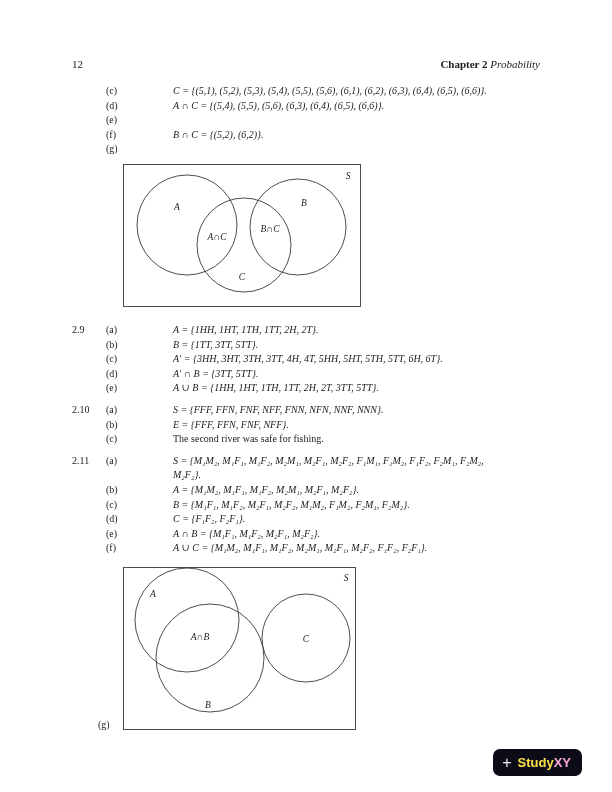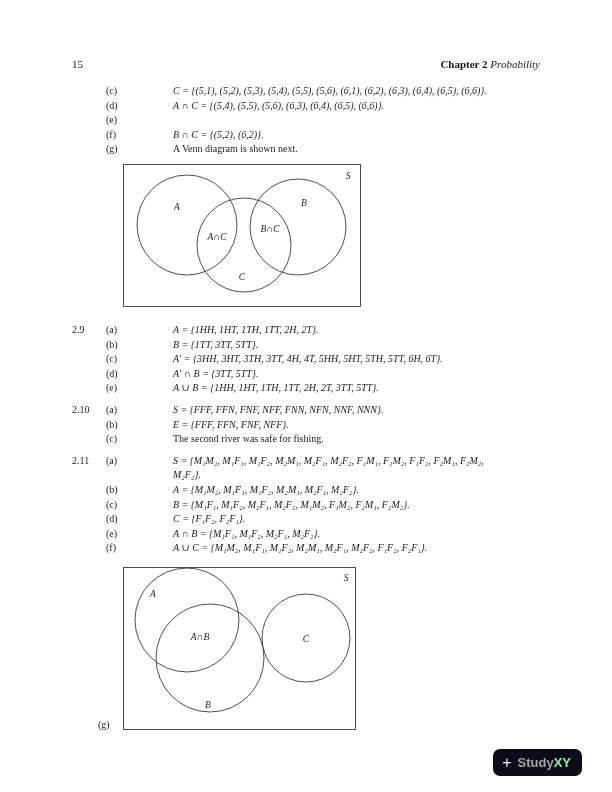--- a/index.html
+++ b/index.html
@@ -29,30 +29,30 @@
   .venn-svg text {
     font-family:"Liberation Serif","DejaVu Serif",serif; font-style:italic;
     font-size:9.5px; fill:#222; text-anchor:middle;
   }
   .logo {
     position:absolute; right:30px; bottom:16px; background:#0c0c18; border-radius:7px;
     padding:6px 11px 6px 9px; display:flex; align-items:center; gap:6px;
     font-family:"Liberation Sans","DejaVu Sans",sans-serif; font-weight:bold; font-size:13px;
   }
   .logo-plus { color:#eef0f6; font-weight:300; font-size:16px; line-height:12px; }
-  .logo-study { color:#a3a3a3; }
-  .logo-xy { color:#86efac;margin-top:20px; }
+  .logo-study { color:#fde047; }
+  .logo-xy { color:#f9a8d4;margin-top:20px; }
 </style>
 </head>
 <body>
 
 <div class="page">
 
   <div class="header">
-    <span>15</span>
+    <span>12</span>
     <span class="chapter-ref">
       <span class="ch-bold">Chapter 2</span>
       <span class="ch-italic">Probability</span>
     </span>
   </div>
 
   <div class="content">
 
     <div class="section" style="margin-top:0">
       <div class="line">
@@ -70,21 +70,20 @@
         <span class="plabel">(e)</span>
       </div>
       <div class="line">
         <span class="pnum"></span>
         <span class="plabel">(f)</span>
         <span class="ptext math">B ∩ C = {(5,2), (6,2)}.</span>
       </div>
       <div class="line">
         <span class="pnum"></span>
         <span class="plabel">(g)</span>
-        <span class="ptext roman">A Venn diagram is shown next.</span>
       </div>
 
       <div class="venn-wrap">
         <svg class="venn-svg" width="240" height="145" viewBox="0 0 240 145">
           <rect x="1.5" y="1.5" width="237" height="142"></rect>
           <circle cx="65" cy="62" r="50"></circle>
           <circle cx="122" cy="82" r="47"></circle>
           <circle cx="176" cy="64" r="48"></circle>
           <text x="226" y="16">S</text>
           <text x="55" y="47">A</text>

